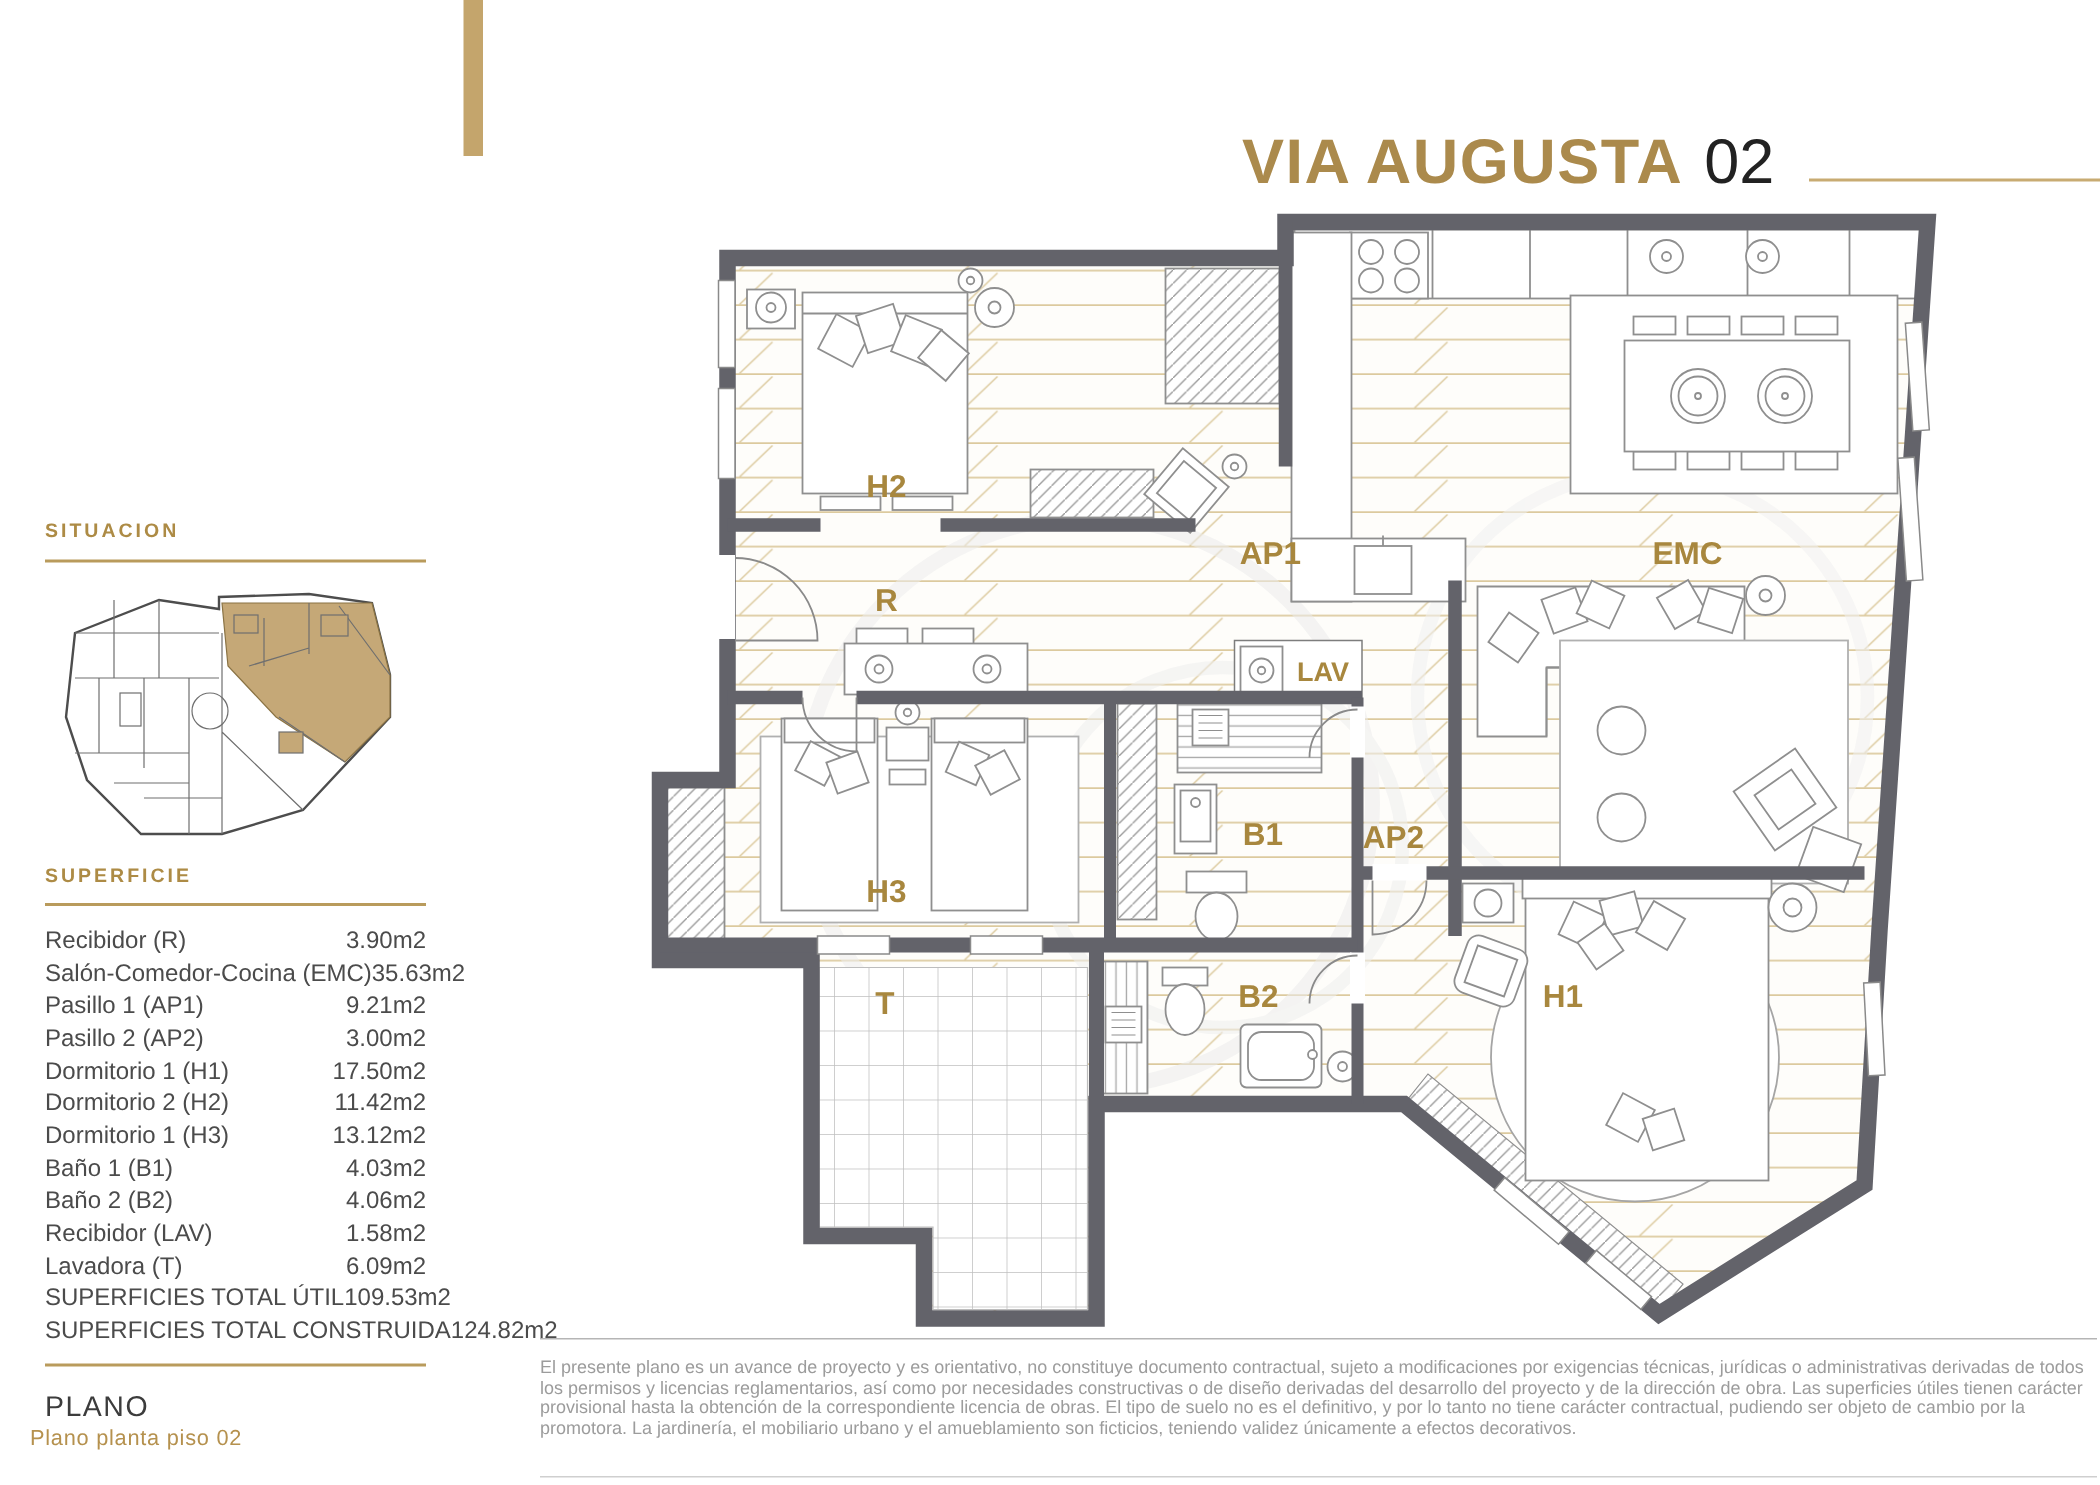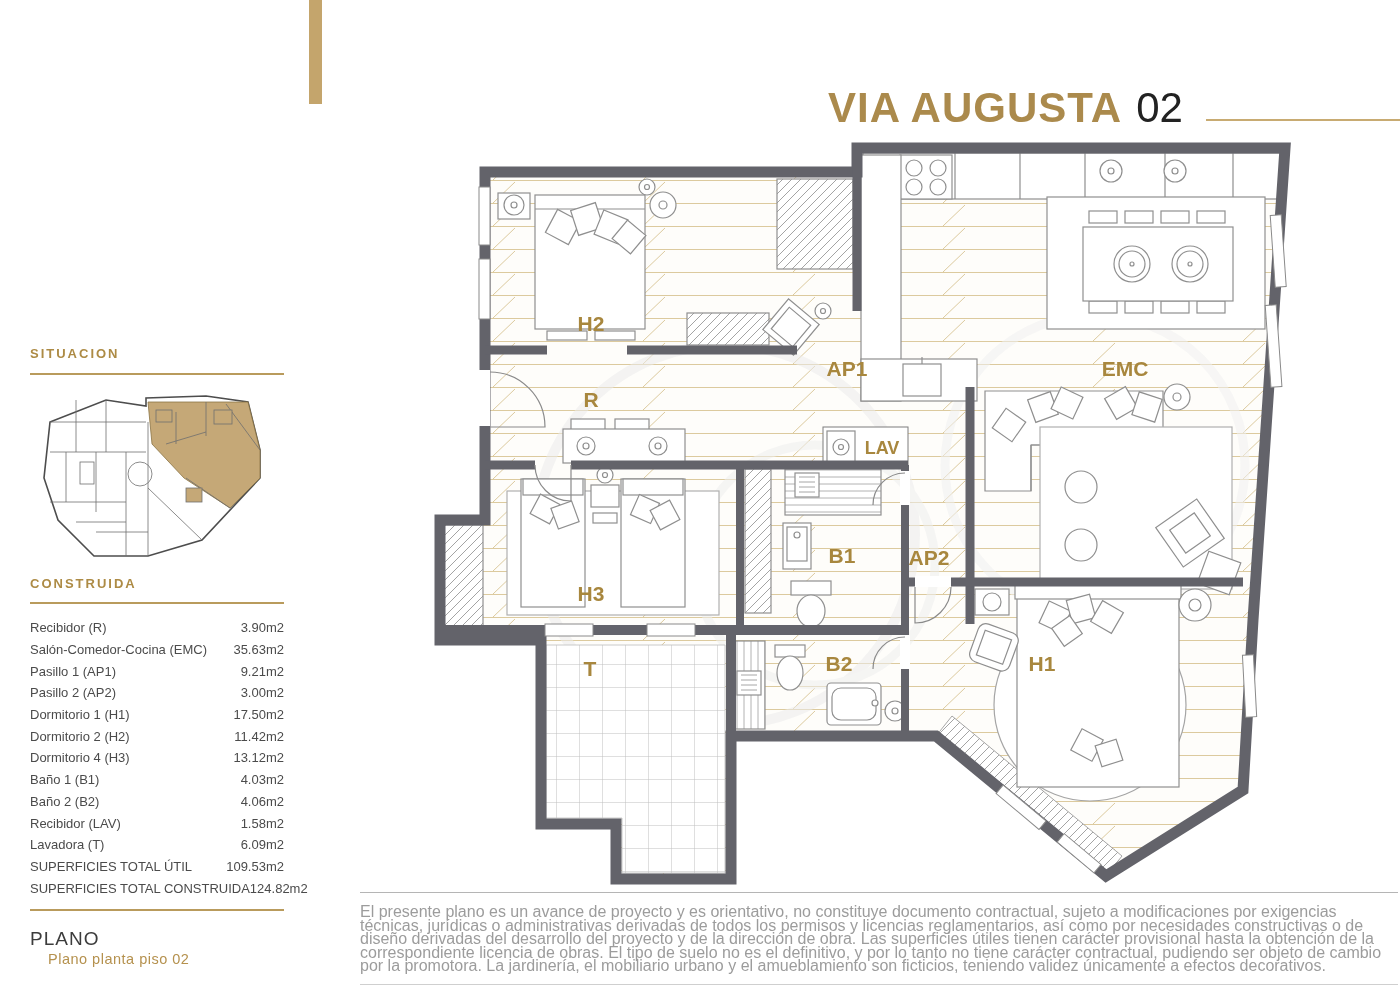--- a/index.html
+++ b/index.html
@@ -8,30 +8,30 @@
   .abs{position:absolute;}
   
   .gold-bar{left:309px;top:0;width:13px;height:104px;background:#c4a56c;}
   .title-wrap{left:828px;top:84px;white-space:nowrap;}
   .title-main{font-size:42px;font-weight:700;color:#ab8a4c;letter-spacing:1px;}
   .title-num{font-size:42px;font-weight:300;color:#222;margin-left:14px;}
   .title-rule{left:1206px;top:119px;width:194px;height:2px;background:#c8ab72;}
   
   .side-heading{font-size:13px;font-weight:700;color:#ad8b45;letter-spacing:2px;}
   .rule-gold{height:2px;background:#b99b5c;}
-  .sup-table{left:30px;top:617px;width:254px;color:#4b4b4b;font-size:13px;text-align:center;}
+  .sup-table{left:30px;top:617px;width:254px;color:#4b4b4b;font-size:16px;text-align:center;}
   .sup-row{display:flex;justify-content:space-between;align-items:center;height:21.7px;}
   .sup-row .lbl{white-space:nowrap;}
   .sup-row .val{white-space:nowrap;}
   .plano-h{font-size:19px;color:#3c3c3c;letter-spacing:1px;}
   .plano-sub{font-size:14.5px;color:#b5914e;letter-spacing:0.5px;}
   
   .foot-rule-top{left:360px;top:892px;width:1038px;height:1px;background:#b5b5b5;}
   .foot-rule-bot{left:360px;top:984px;width:1038px;height:1px;background:#cfcfcf;}
-  .disclaimer{left:360px;top:905px;width:1034px;font-size:16px;line-height:13.6px;color:#9c9c9c;}
+  .disclaimer{left:360px;top:905px;width:1034px;font-size:12px;line-height:13.6px;color:#9c9c9c;}
   
   #plan{left:395px;top:135px;}
   .room-label{font-weight:700;fill:#a8873e;font-size:21px;text-anchor:middle;}
   .room-label.small{font-size:18px;}
 </style>
 </head>
 <body>
 
 <div id="canvas">
 
@@ -53,21 +53,21 @@
     <g stroke="#6f6f6f" stroke-width="0.8" fill="none">
       <path d="M14,30 L110,30 M40,8 L40,60 M70,8 L70,60 M14,60 L110,60 M30,60 L30,110 M60,60 L60,120 M14,110 L90,110 M90,60 L90,164 M40,130 L90,130 M112,30 L112,164 M112,96 L166,148 M130,52 L170,40 M150,86 L194,116 M140,20 L140,52 M170,10 L170,44 M190,12 L224,58 M60,140 L112,140"></path>
       <circle cx="104" cy="82" r="12"></circle>
       <rect x="44" y="70" width="14" height="22" fill="#fff"></rect>
       <rect x="120" y="18" width="16" height="12" fill="#c5a877"></rect>
       <rect x="178" y="18" width="18" height="14" fill="#c5a877"></rect>
       <rect x="150" y="96" width="16" height="14" fill="#c5a877"></rect>
     </g>
   </svg>
 
-  <div class="abs side-heading" style="left:30px;top:576px;">CONSTRUIDA</div>
+  <div class="abs side-heading" style="left:30px;top:576px;">SUPERFICIE</div>
   <div class="abs rule-gold" style="left:30px;top:602px;width:254px;"></div>
 
   <div class="abs sup-table">
     <div class="sup-row">
         <span class="lbl">Recibidor (R)</span>
         <span class="val">3.90m2</span>
       </div>
     <div class="sup-row">
         <span class="lbl">Salón-Comedor-Cocina (EMC)</span>
         <span class="val">35.63m2</span>
@@ -82,21 +82,21 @@
       </div>
     <div class="sup-row">
         <span class="lbl">Dormitorio 1 (H1)</span>
         <span class="val">17.50m2</span>
       </div>
     <div class="sup-row">
         <span class="lbl">Dormitorio 2 (H2)</span>
         <span class="val">11.42m2</span>
       </div>
     <div class="sup-row">
-        <span class="lbl">Dormitorio 4 (H3)</span>
+        <span class="lbl">Dormitorio 1 (H3)</span>
         <span class="val">13.12m2</span>
       </div>
     <div class="sup-row">
         <span class="lbl">Baño 1 (B1)</span>
         <span class="val">4.03m2</span>
       </div>
     <div class="sup-row">
         <span class="lbl">Baño 2 (B2)</span>
         <span class="val">4.06m2</span>
       </div>
@@ -113,21 +113,21 @@
         <span class="val">109.53m2</span>
       </div>
     <div class="sup-row">
         <span class="lbl">SUPERFICIES TOTAL CONSTRUIDA</span>
         <span class="val">124.82m2</span>
       </div>
   </div>
 
   <div class="abs rule-gold" style="left:30px;top:909px;width:254px;"></div>
   <div class="abs plano-h" style="left:30px;top:928px;">PLANO</div>
-  <div class="abs plano-sub" style="left:48px;top:951px;">Plano planta piso 02</div>
+  <div class="abs plano-sub" style="left:20px;top:951px;">Plano planta piso 02</div>
 
   <svg id="plan" class="abs" width="910" height="760" viewBox="0 0 910 760">
     <defs>
       <pattern id="planks" width="150" height="23" patternUnits="userSpaceOnUse">
         <rect width="150" height="23" fill="#fefdfa"></rect>
         <path d="M0,22.5 H150" stroke="#dcca9e" stroke-width="1.2"></path>
         <path d="M98,22 L120,1" stroke="#dcca9e" stroke-width="1"></path>
       </pattern>
       <pattern id="tiles" width="23" height="23" patternUnits="userSpaceOnUse">
         <rect width="23" height="23" fill="#ffffff"></rect>

